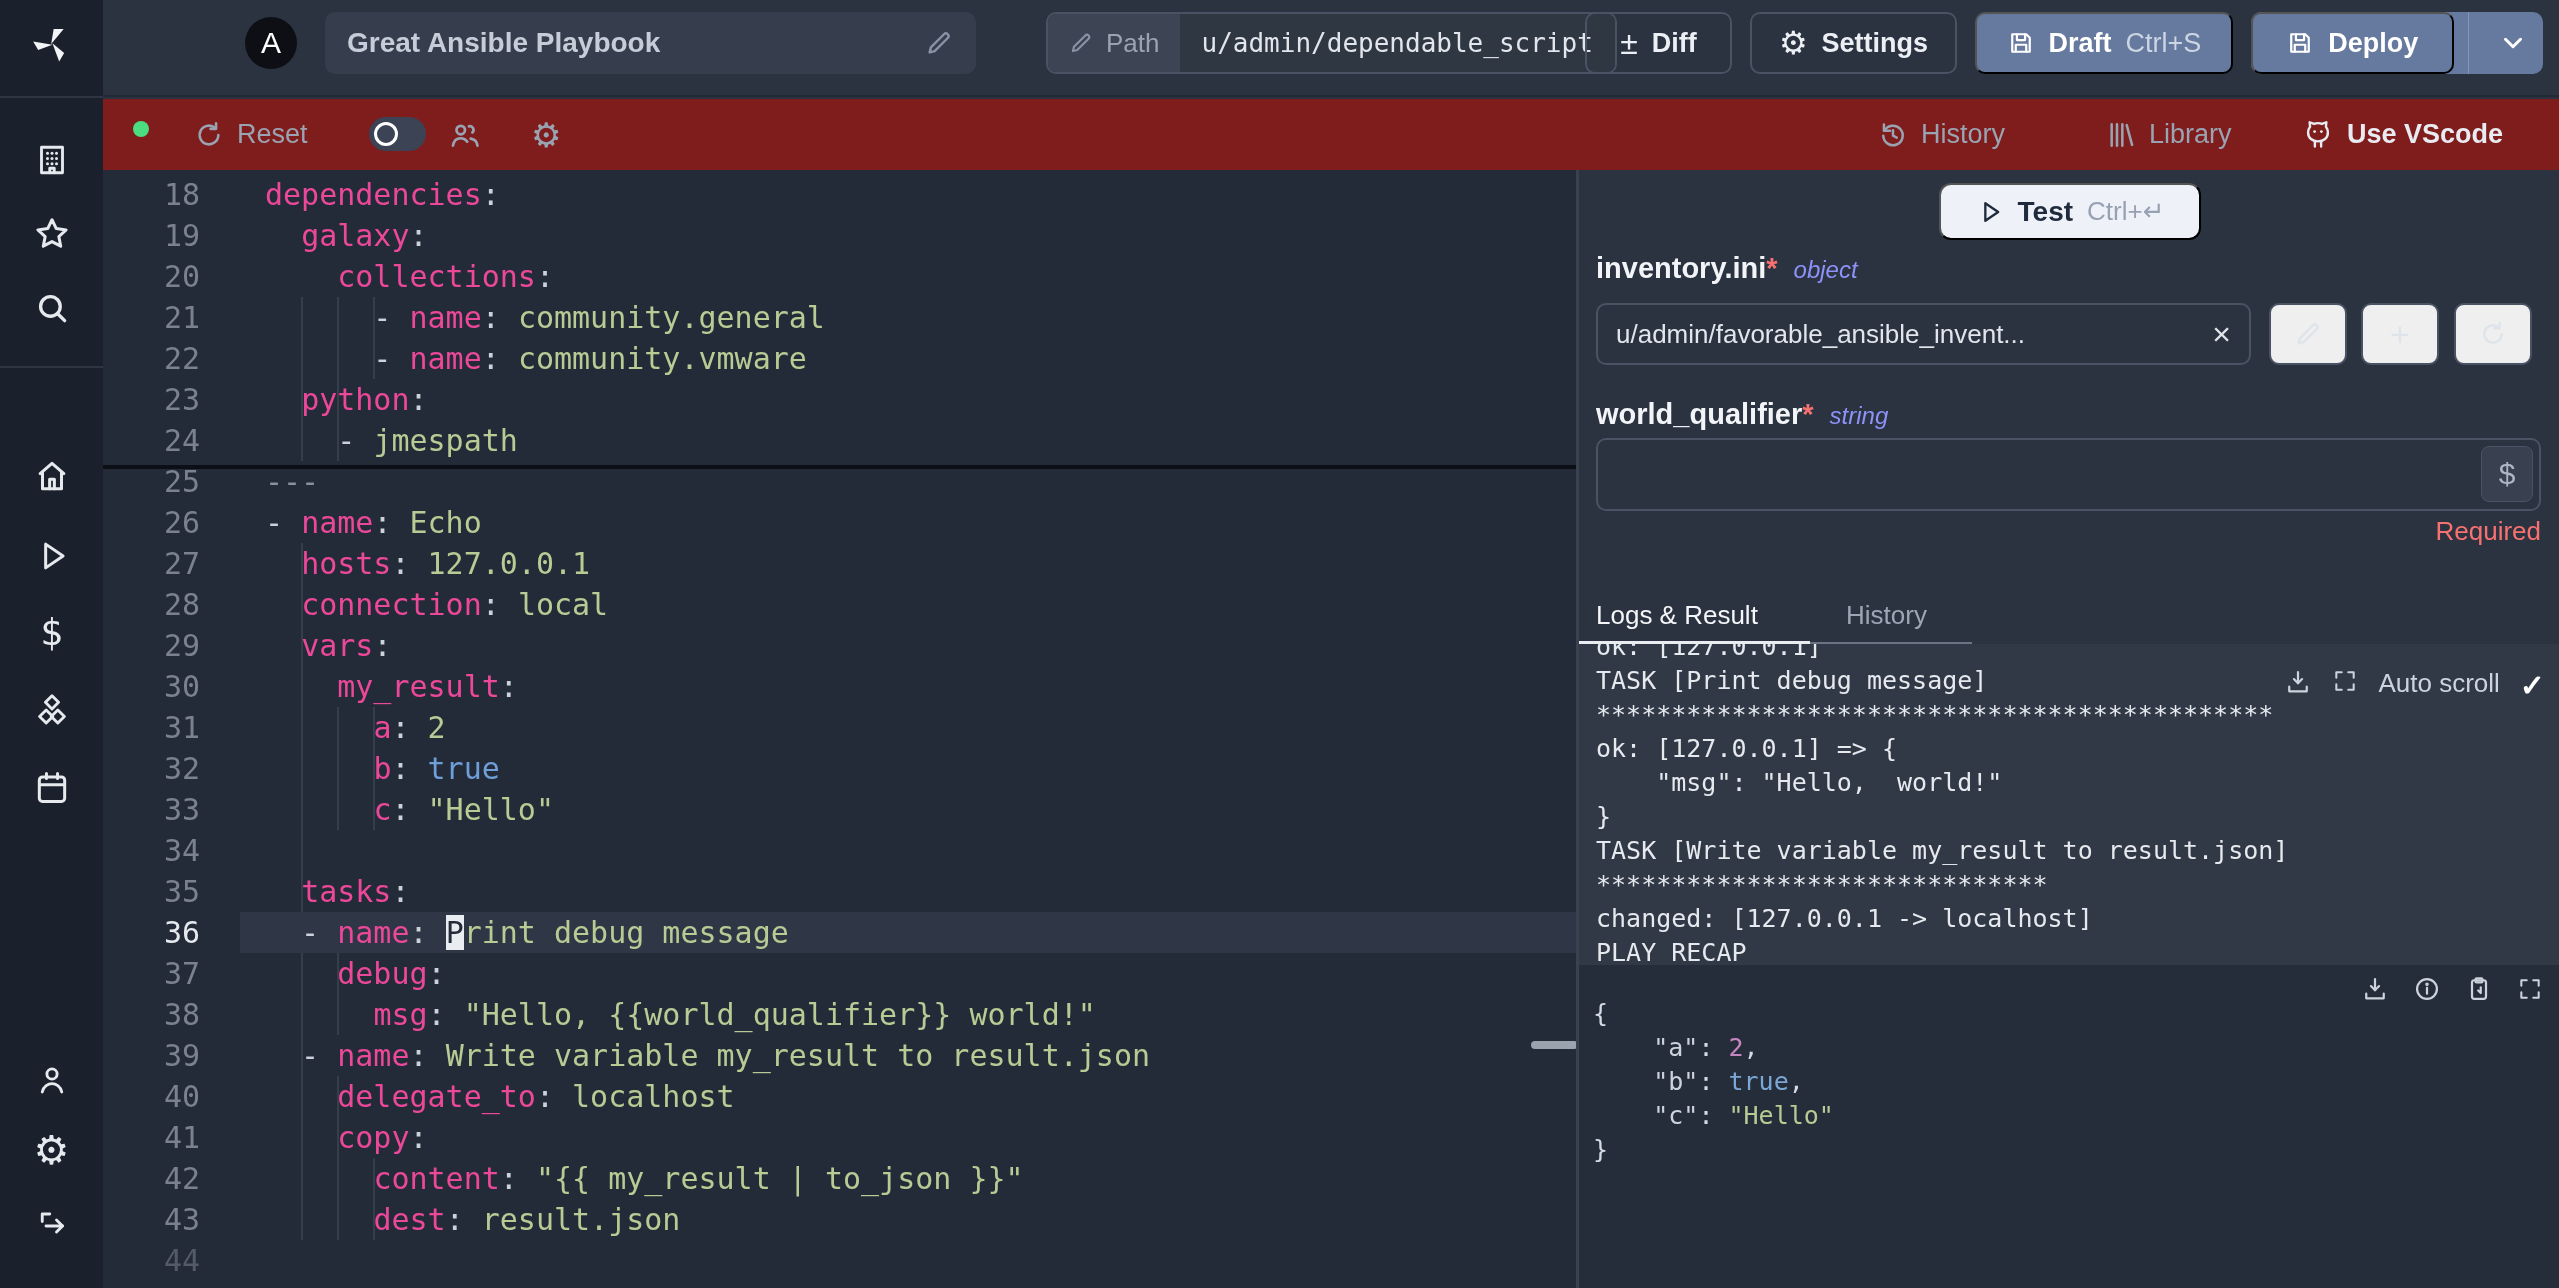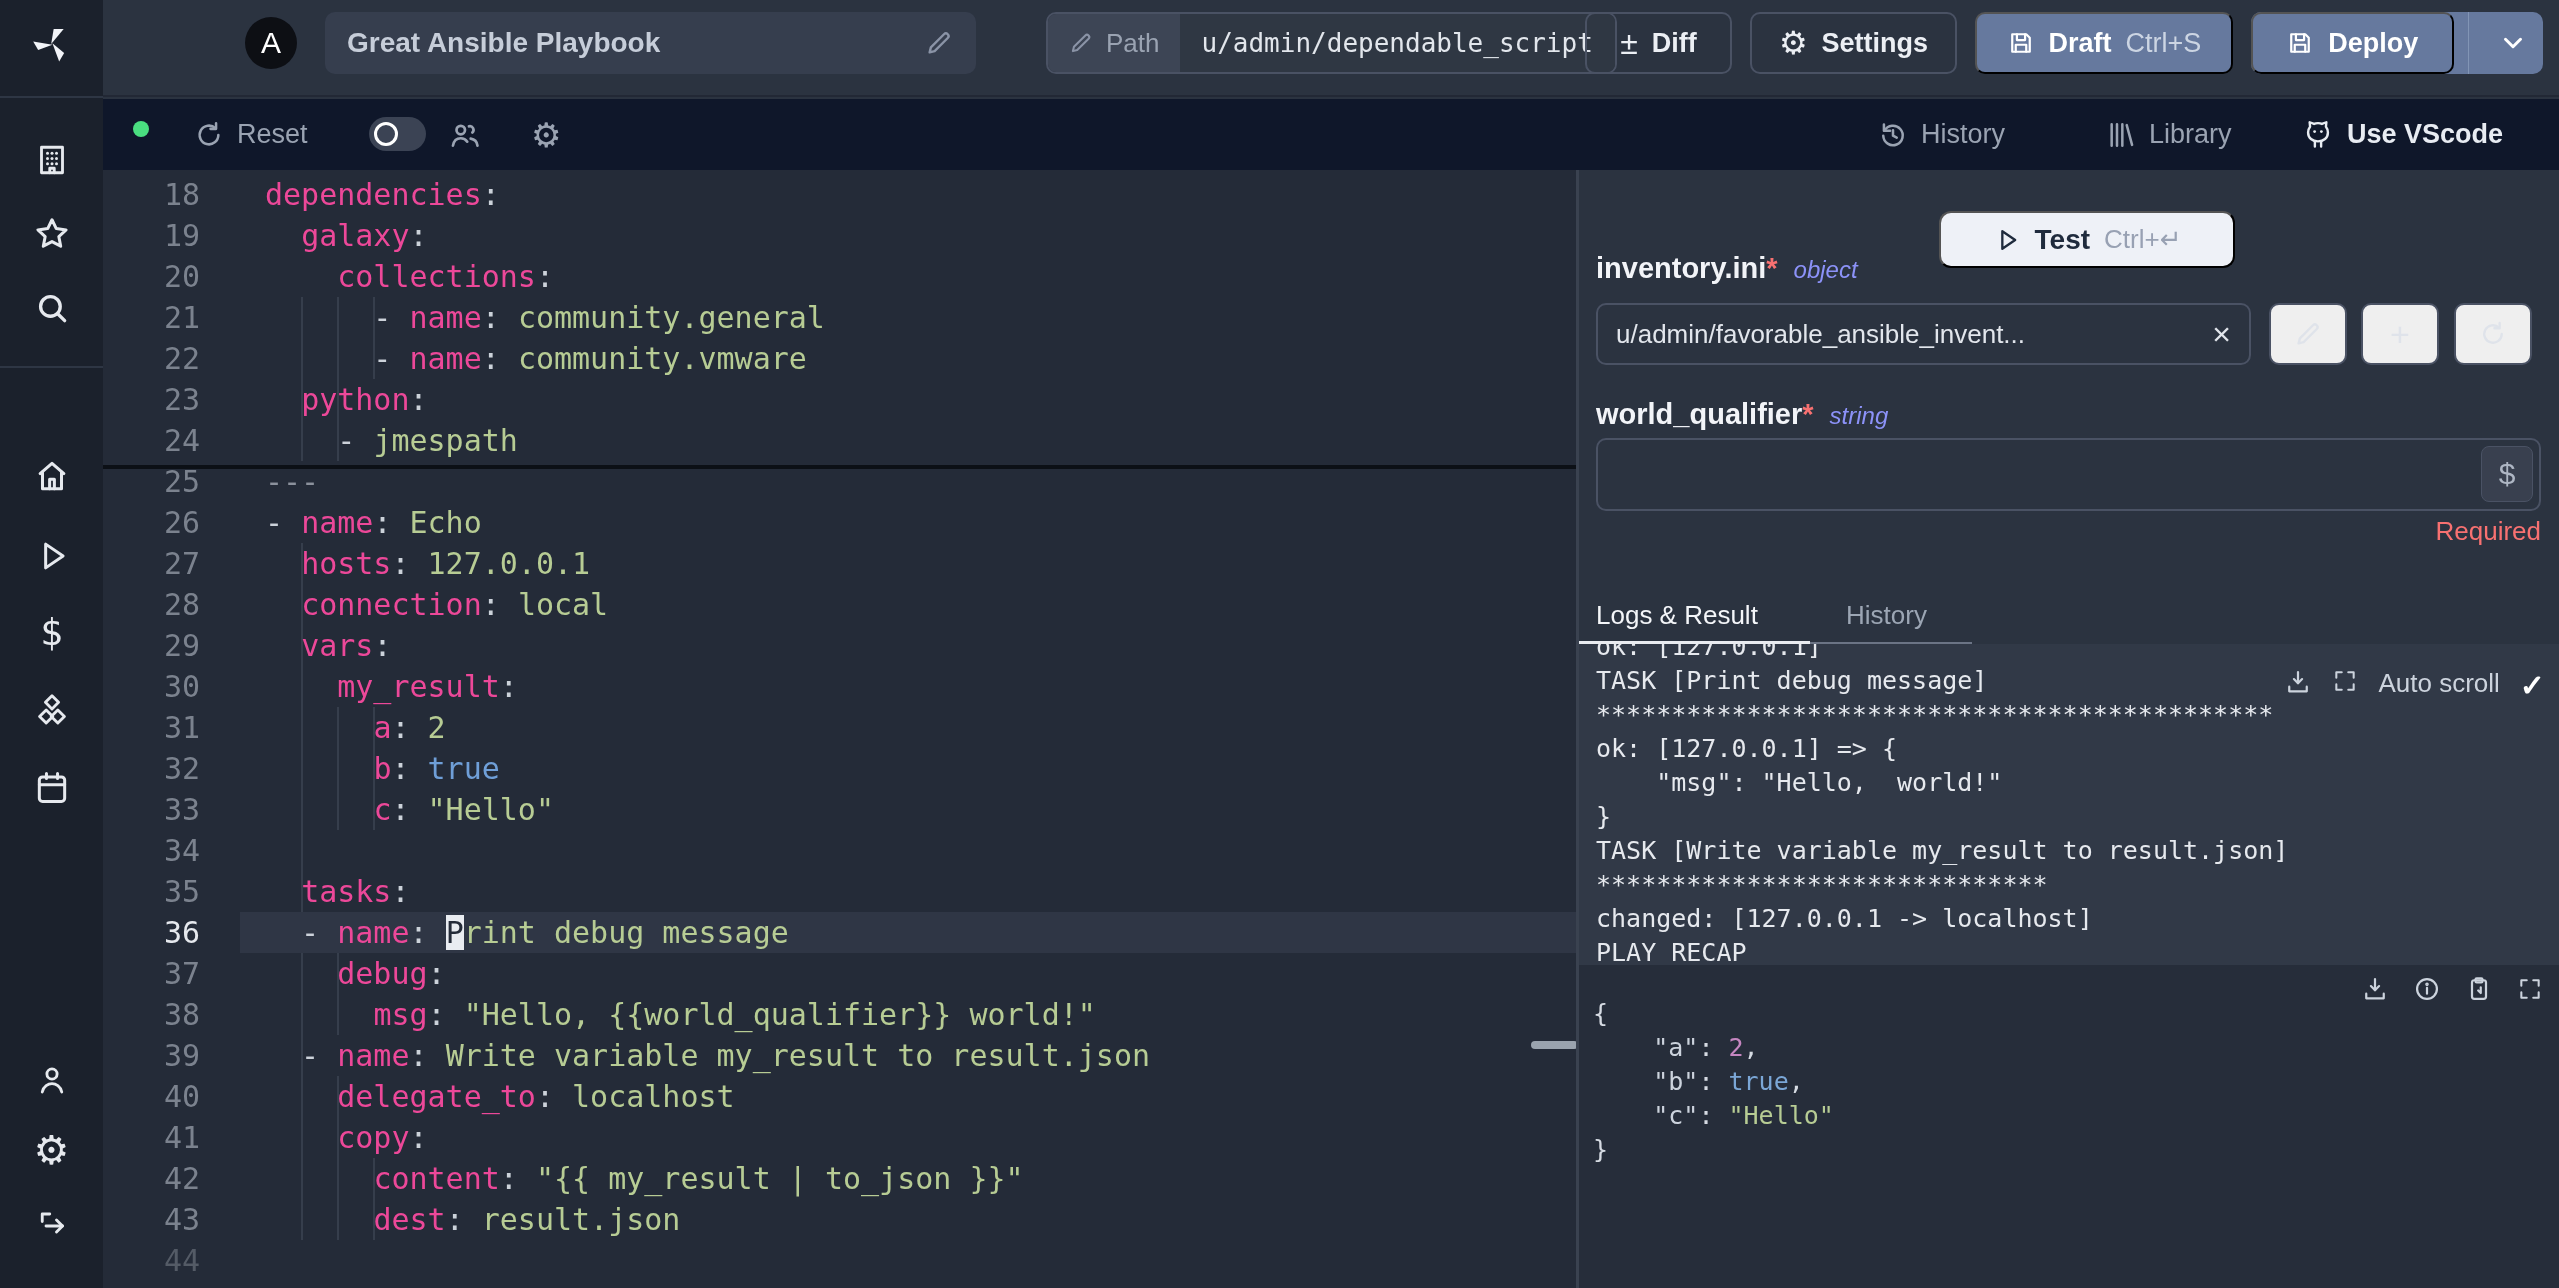--- a/index.html
+++ b/index.html
@@ -27,21 +27,21 @@
      font-family:"DejaVu Sans Mono",monospace;font-size:26px;padding:0 22px;}
   .tbtn{position:absolute;top:12px;height:62px;border:2px solid #4a5264;border-radius:10px;
      display:flex;align-items:center;justify-content:center;gap:14px;font-size:27px;font-weight:700;color:#eceff4;cursor:pointer;background:transparent;}
   .bluebtn{position:absolute;top:12px;height:62px;border-radius:10px;background:#66799e;
      display:flex;align-items:center;justify-content:center;gap:14px;font-size:27px;font-weight:700;color:#fff;cursor:pointer;}
   .shortcut{font-weight:400;color:#ccd5e3;}
   .deploy-split{width:2px;height:62px;background:#8295b5;}
   .plusminus{font-size:32px;font-weight:400;}
 
   
-  .toolbar{position:absolute;left:103px;top:99px;right:0;height:71px;background:#0f172a;}
+  .toolbar{position:absolute;left:103px;top:99px;right:0;height:71px;background:#7f1d1d;}
   .dot{position:absolute;left:30px;top:22px;width:16px;height:16px;border-radius:50%;background:#4ade80;}
   .tool-item{position:absolute;top:0;height:71px;display:flex;align-items:center;gap:12px;color:#9aa3b2;font-size:27px;cursor:pointer;}
   .toggle{position:absolute;left:266px;top:18px;width:57px;height:34px;border-radius:17px;background:#3b4354;cursor:pointer;}
   .toggle .knob{position:absolute;left:5px;top:5px;width:24px;height:24px;border-radius:50%;border:3px solid #fff;}
   .tool-right{color:#9aa3b2;}
   .vsc{color:#e8ecf2;font-weight:700;}
 
   
   .editor{position:absolute;left:103px;top:170px;width:1475px;height:1118px;background:#242b38;overflow:hidden;
      font-family:"DejaVu Sans Mono",monospace;font-size:30px;}
@@ -53,22 +53,22 @@
   .sticky-sep{position:absolute;left:0;width:1475px;height:4px;background:#0c1016;}
   .guide{position:absolute;width:2px;background:#363e4c;}
   .tk-p{color:#ccd2da}.tk-k{color:#ec4899}.tk-v{color:#b7cc94}.tk-b{color:#6f9fd8}.tk-d{color:#8b919c}
   .tk-cur{background:#e9ecf1;color:#242b38}
   .dimline .ln{color:#545b66;}
   .resize-handle{position:absolute;left:1428px;top:1041px;width:47px;height:8px;border-radius:4px;background:#9aa3ae;cursor:col-resize;}
   .divider{position:absolute;left:1576px;top:170px;width:3px;height:1118px;background:#3a4250;z-index:4;}
 
   
   .panel{position:absolute;left:1579px;top:170px;width:980px;height:1118px;background:#2b3340;}
-  .test-btn{position:absolute;left:360px;top:13px;width:296px;height:57px;background:#eef1f7;border-radius:12px;
-     display:flex;align-items:center;justify-content:center;gap:14px;cursor:pointer;margin-top:28px;}
+  .test-btn{position:absolute;left:360px;top:13px;width:262px;height:57px;background:#eef1f7;border-radius:12px;
+     display:flex;align-items:center;justify-content:center;gap:14px;cursor:pointer;}
   .test-btn .lbl{font-size:28px;font-weight:700;color:#1f2b3d;}
   .test-btn .sc{font-size:26px;color:#98a1b3;}
   .field-label{position:absolute;left:17px;display:flex;align-items:baseline;gap:16px;}
   .field-label .nm{font-size:29px;font-weight:700;color:#f2f4f8;}
   .req-star{color:#f87171;}
   .type-tag{font-size:24px;font-style:italic;color:#8c92f8;}
   .obj-input{position:absolute;left:17px;top:133px;width:655px;height:62px;border:2px solid #4a5264;border-radius:10px;
      display:flex;align-items:center;padding:0 18px;gap:10px;}
   .obj-input .val{flex:1;font-size:26px;color:#e2e6ec;white-space:nowrap;overflow:hidden;}
   .x-btn{font-size:32px;color:#e2e6ec;cursor:pointer;line-height:1;}

